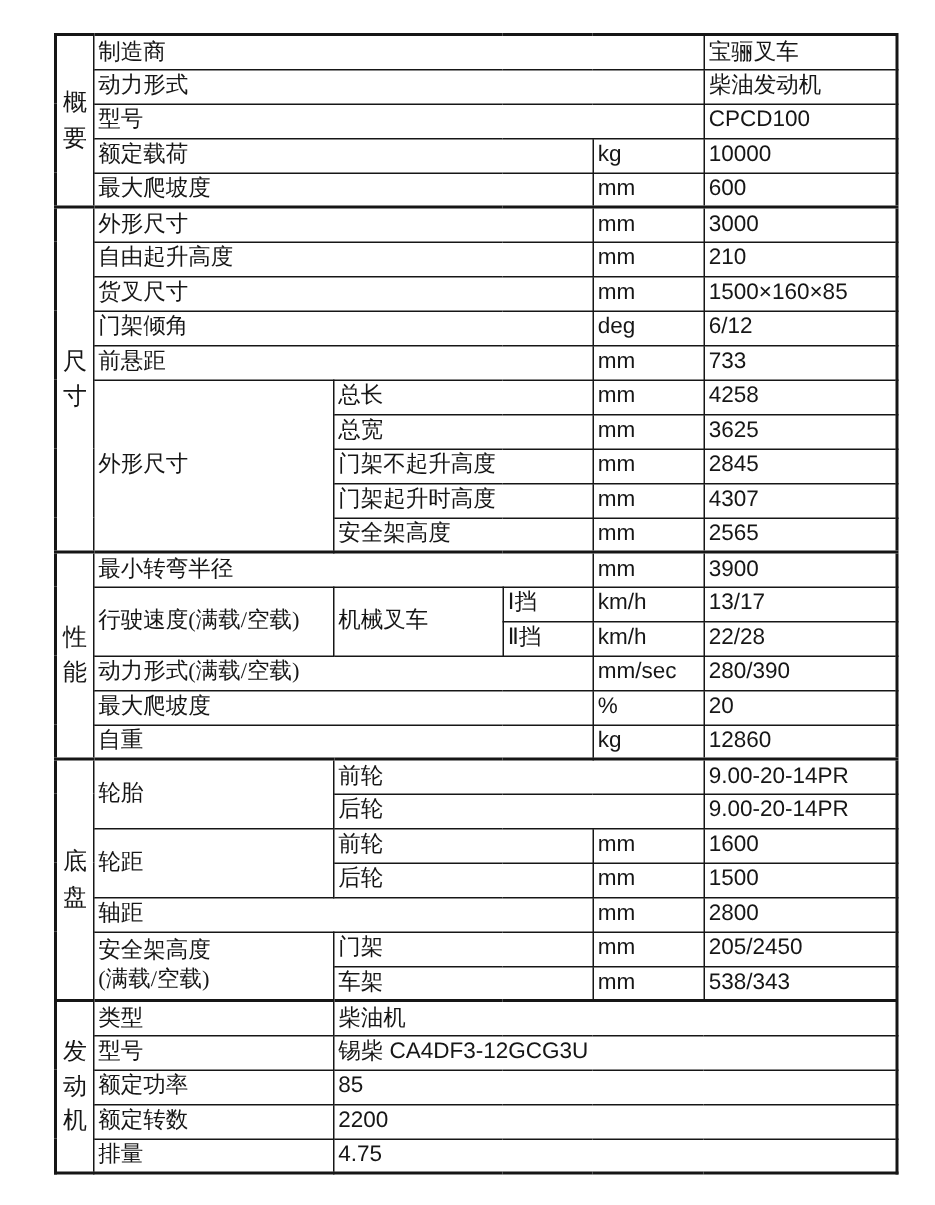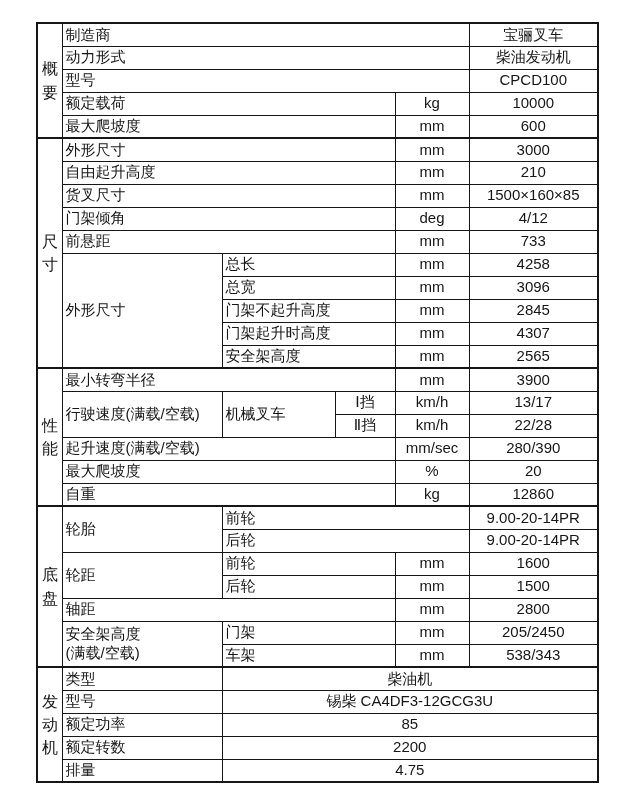--- a/index.html
+++ b/index.html
@@ -32,22 +32,23 @@
     font-size: 15px;
     line-height: 1.22;
     overflow: hidden;
     vertical-align: middle;
   }
   tr.sec-start td { border-top: 2px solid #161616; }
   td.label, td.sublabel {
     text-align: left;
     white-space: pre-line;
     padding-left: 5px;
-  }
-  td.gear, td.unit, td.value { text-align: center; padding: 0 2px; }
+    font-family: Liberation Serif, serif;
+  }
+  td.gear, td.unit, td.value { padding: 0 2px; }
   td.sec { text-align: center; padding: 0; }
   td.sec span {
     display: inline-block;
     width: 18px;
     word-break: break-all;
     line-height: 1.45;
     font-size: 16px;
     text-align: center;
   }
 </style>
@@ -100,37 +101,37 @@
           <td class="value">210</td>
         </tr>
         <tr>
           <td colspan="3" class="label">货叉尺寸</td>
           <td class="unit">mm</td>
           <td class="value">1500×160×85</td>
         </tr>
         <tr>
           <td colspan="3" class="label">门架倾角</td>
           <td class="unit">deg</td>
-          <td class="value">4/12</td>
+          <td class="value">6/12</td>
         </tr>
         <tr>
           <td colspan="3" class="label">前悬距</td>
           <td class="unit">mm</td>
           <td class="value">733</td>
         </tr>
         <tr>
           <td rowspan="5" class="label">外形尺寸</td>
           <td colspan="2" class="sublabel">总长</td>
           <td class="unit">mm</td>
           <td class="value">4258</td>
         </tr>
         <tr>
           <td colspan="2" class="sublabel">总宽</td>
           <td class="unit">mm</td>
-          <td class="value">3096</td>
+          <td class="value">3625</td>
         </tr>
         <tr>
           <td colspan="2" class="sublabel">门架不起升高度</td>
           <td class="unit">mm</td>
           <td class="value">2845</td>
         </tr>
         <tr>
           <td colspan="2" class="sublabel">门架起升时高度</td>
           <td class="unit">mm</td>
           <td class="value">4307</td>
@@ -152,21 +153,21 @@
           <td class="gear">Ⅰ挡</td>
           <td class="unit">km/h</td>
           <td class="value">13/17</td>
         </tr>
         <tr>
           <td class="gear">Ⅱ挡</td>
           <td class="unit">km/h</td>
           <td class="value">22/28</td>
         </tr>
         <tr>
-          <td colspan="3" class="label">起升速度(满载/空载)</td>
+          <td colspan="3" class="label">动力形式(满载/空载)</td>
           <td class="unit">mm/sec</td>
           <td class="value">280/390</td>
         </tr>
         <tr>
           <td colspan="3" class="label">最大爬坡度</td>
           <td class="unit">%</td>
           <td class="value">20</td>
         </tr>
         <tr>
           <td colspan="3" class="label">自重</td>

